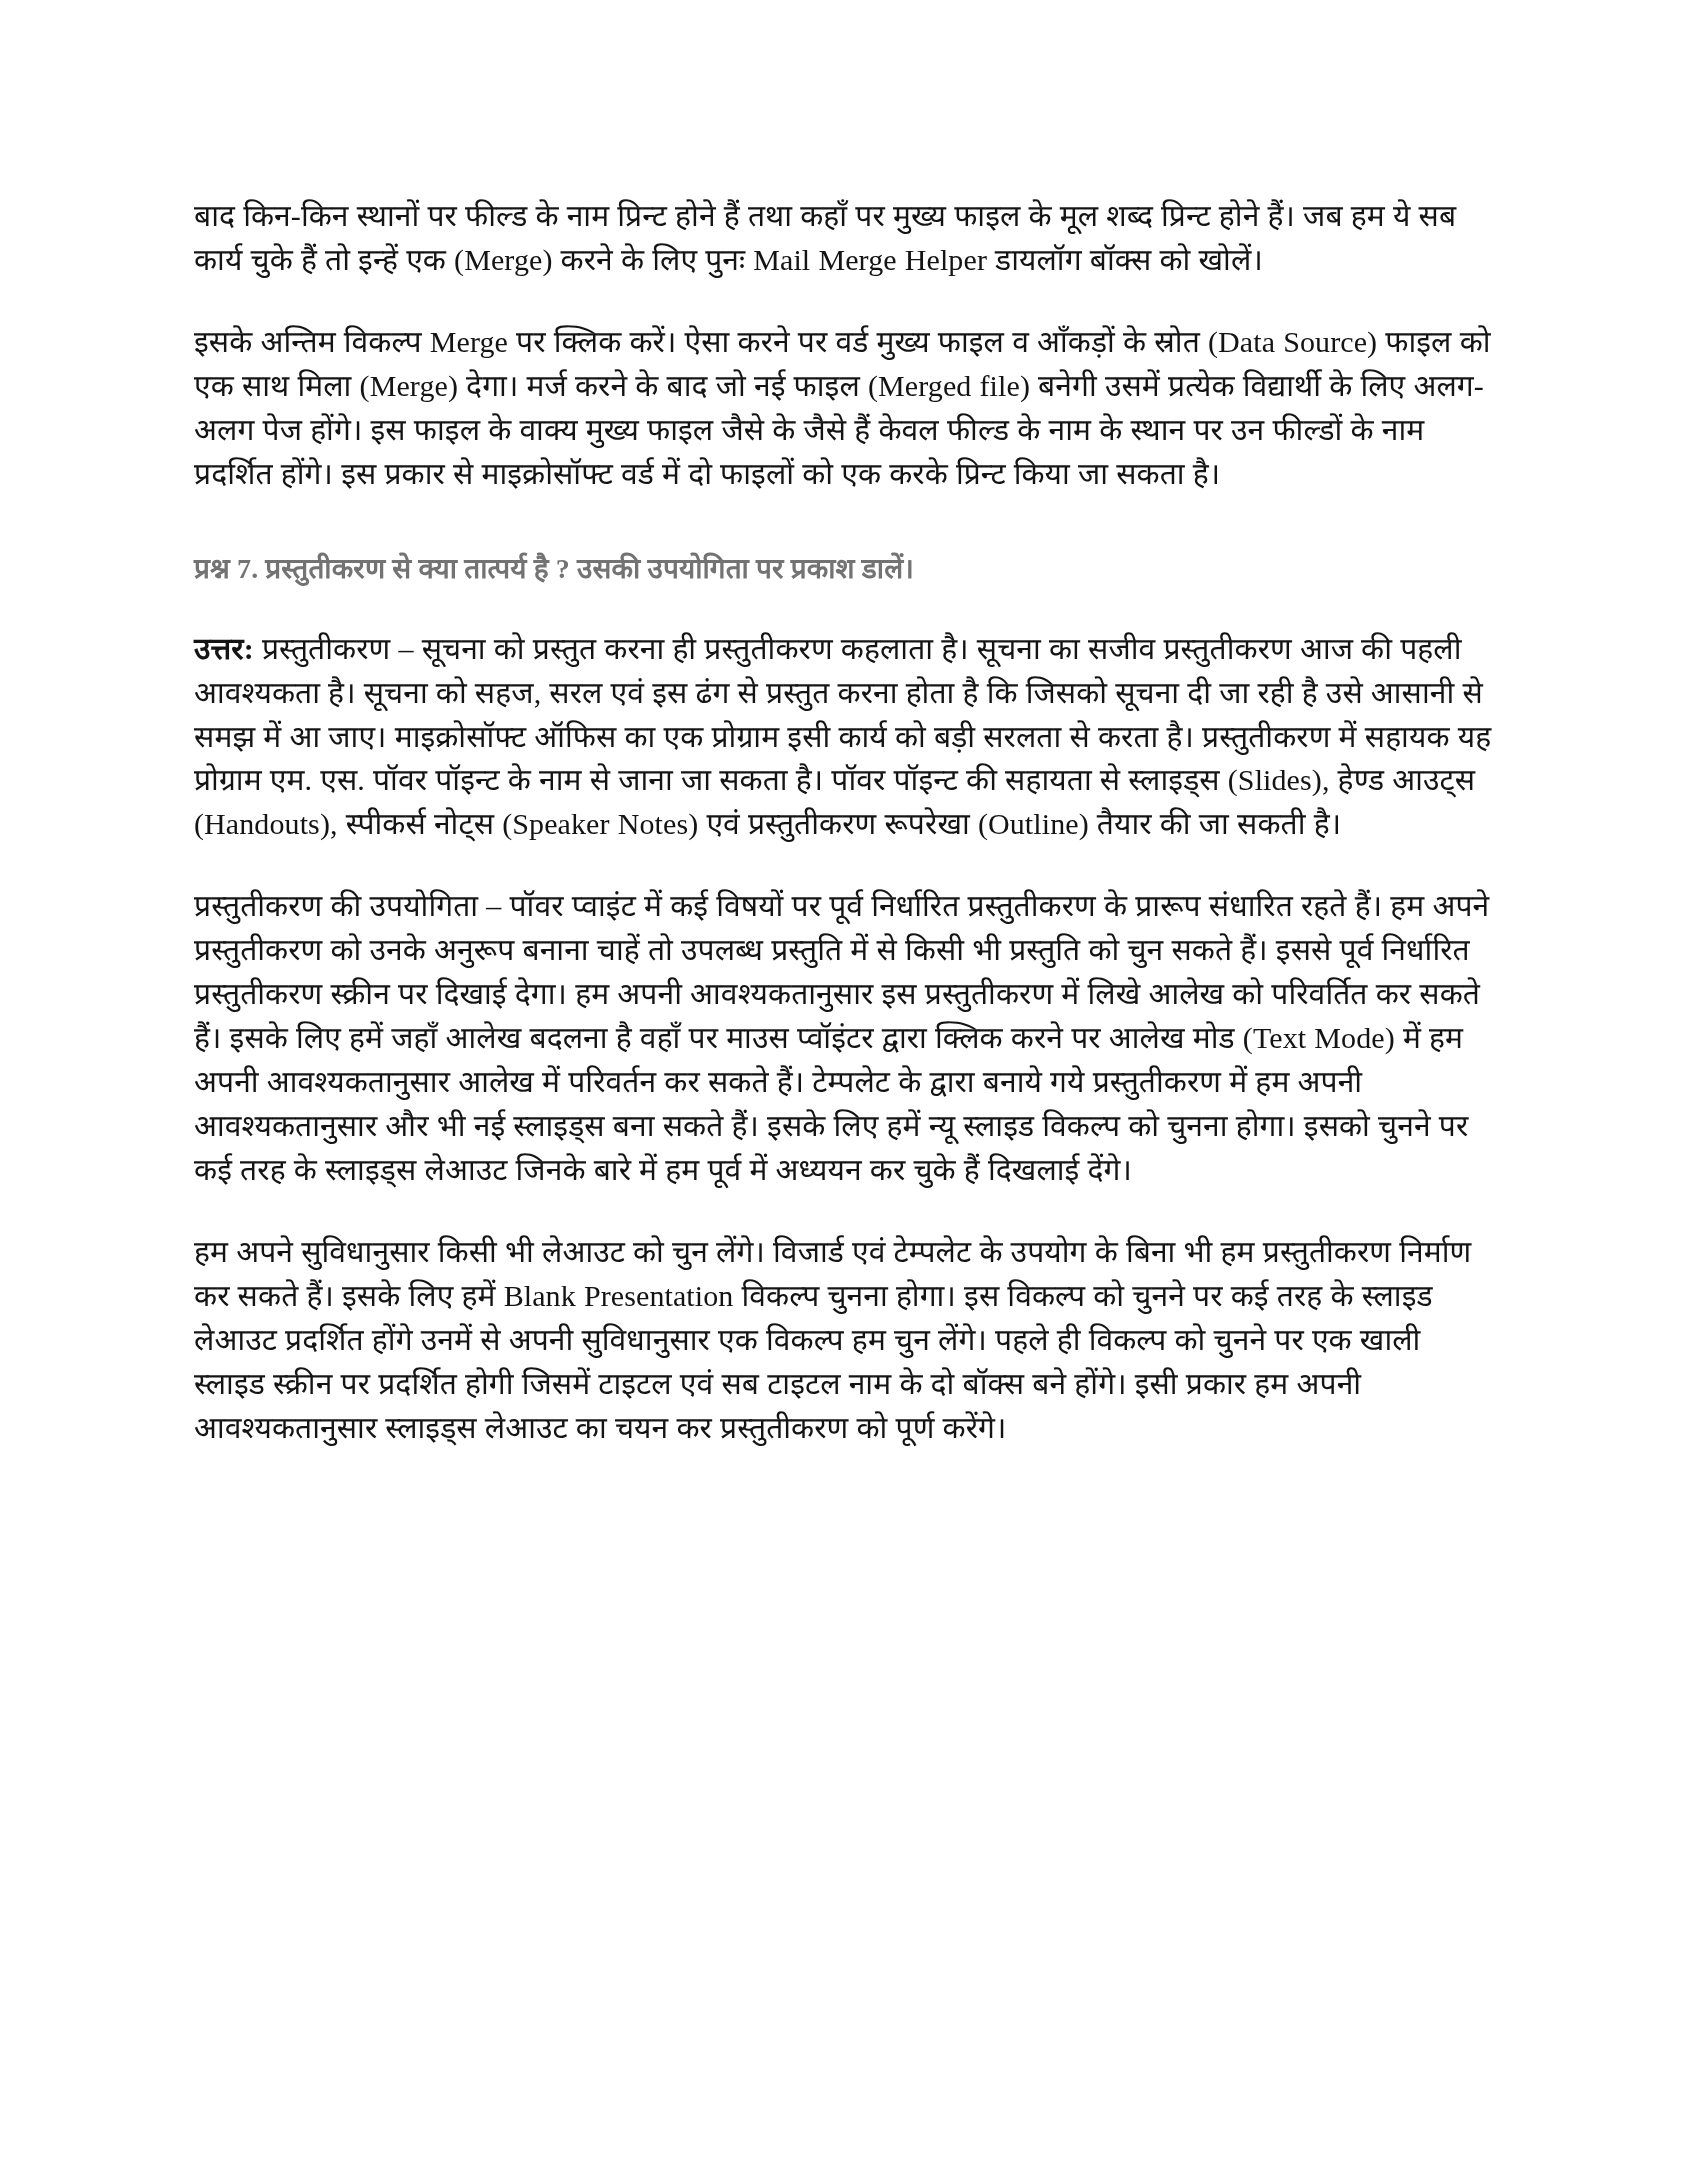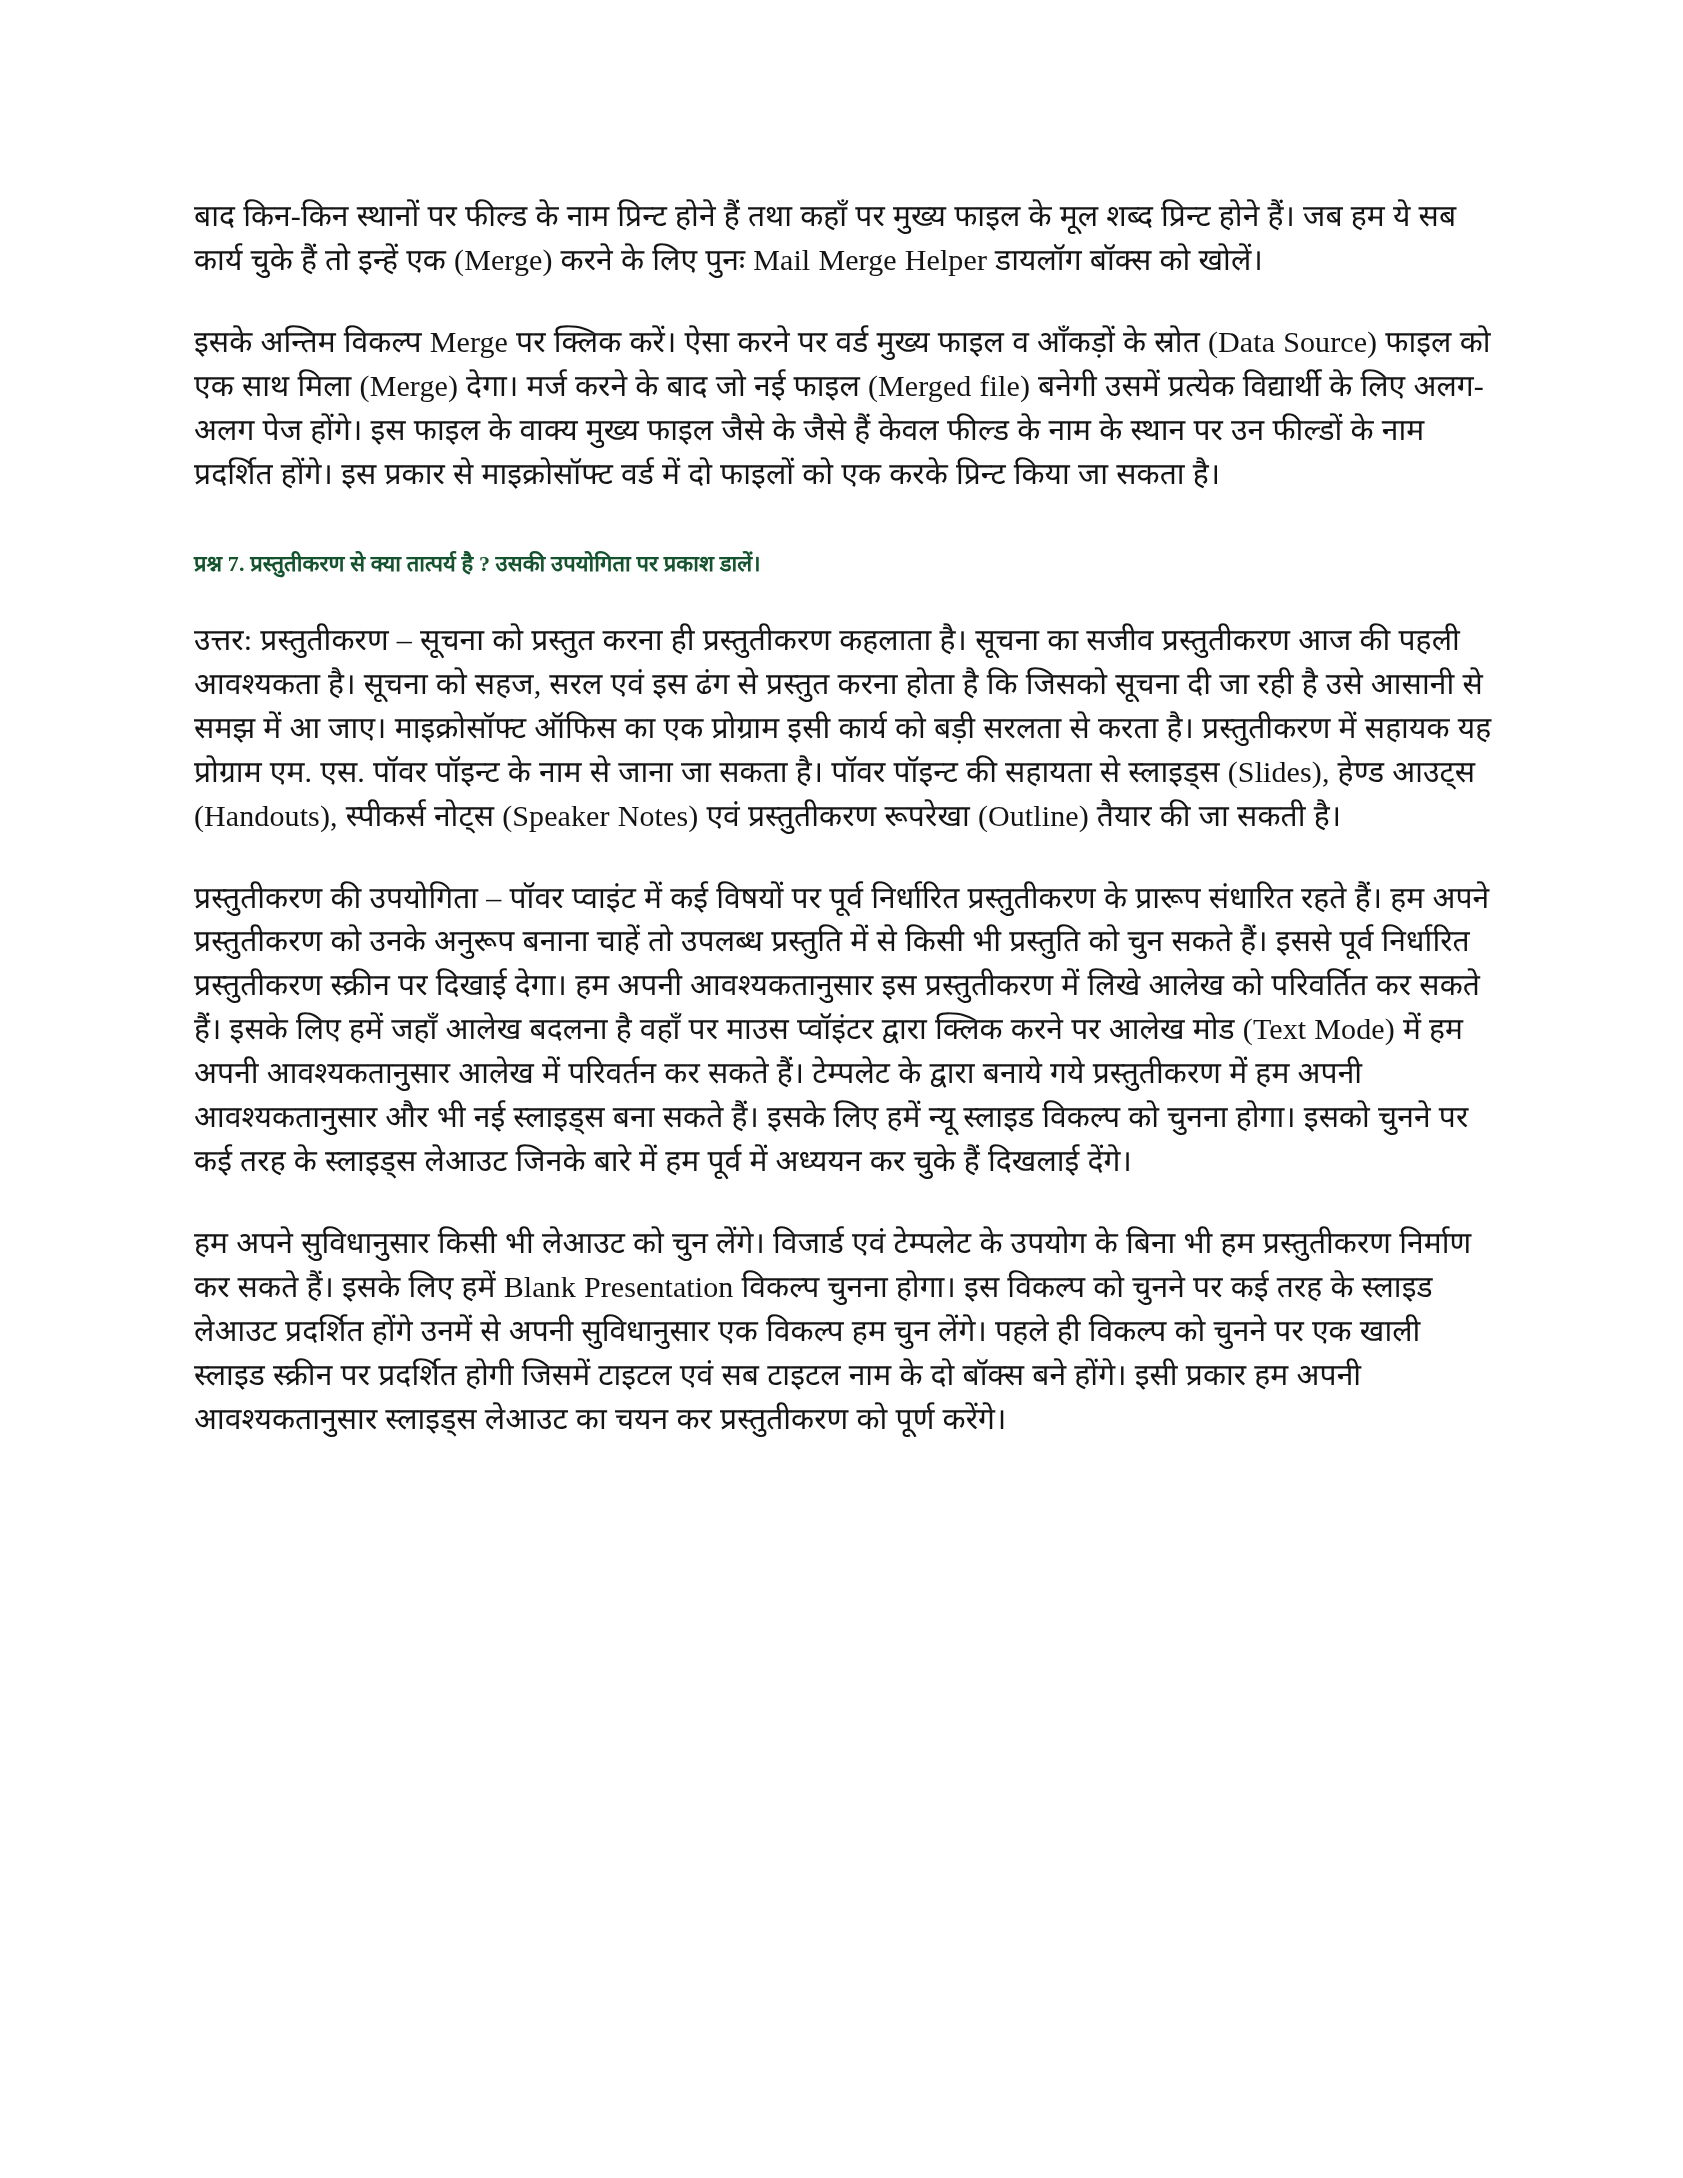--- a/index.html
+++ b/index.html
@@ -33,30 +33,30 @@
     letter-spacing: 0.1px;
     text-align: left;
     color: #141414;
     word-spacing: 0.5px;
   }
   p.para:last-child {
     margin-bottom: 0;
   }
   h2.qheading {
     margin: 0 0 38px 0;
-    font-size: 22px;
+    font-size: 28px;
     line-height: 1.465;
     font-weight: 700;
-    color: #14532d;
+    color: #737373;
     letter-spacing: 0.1px;
   }
   .spacer-sm { height: 14px; }
   .spacer-md { height: 26px; }
   .answer-lead {
-    font-weight: 400;
+    font-weight: 700;
   }
 </style>
 </head>
 <body>
 
 <div class="page">
   <div class="content">
 
     <p class="para">बाद किन-किन स्थानों पर फील्ड के नाम प्रिन्ट होने हैं तथा कहाँ पर मुख्य फाइल के मूल शब्द प्रिन्ट होने हैं। जब हम ये सब कार्य चुके हैं तो इन्हें एक (Merge) करने के लिए पुनः Mail Merge Helper डायलॉग बॉक्स को खोलें।</p>
 

